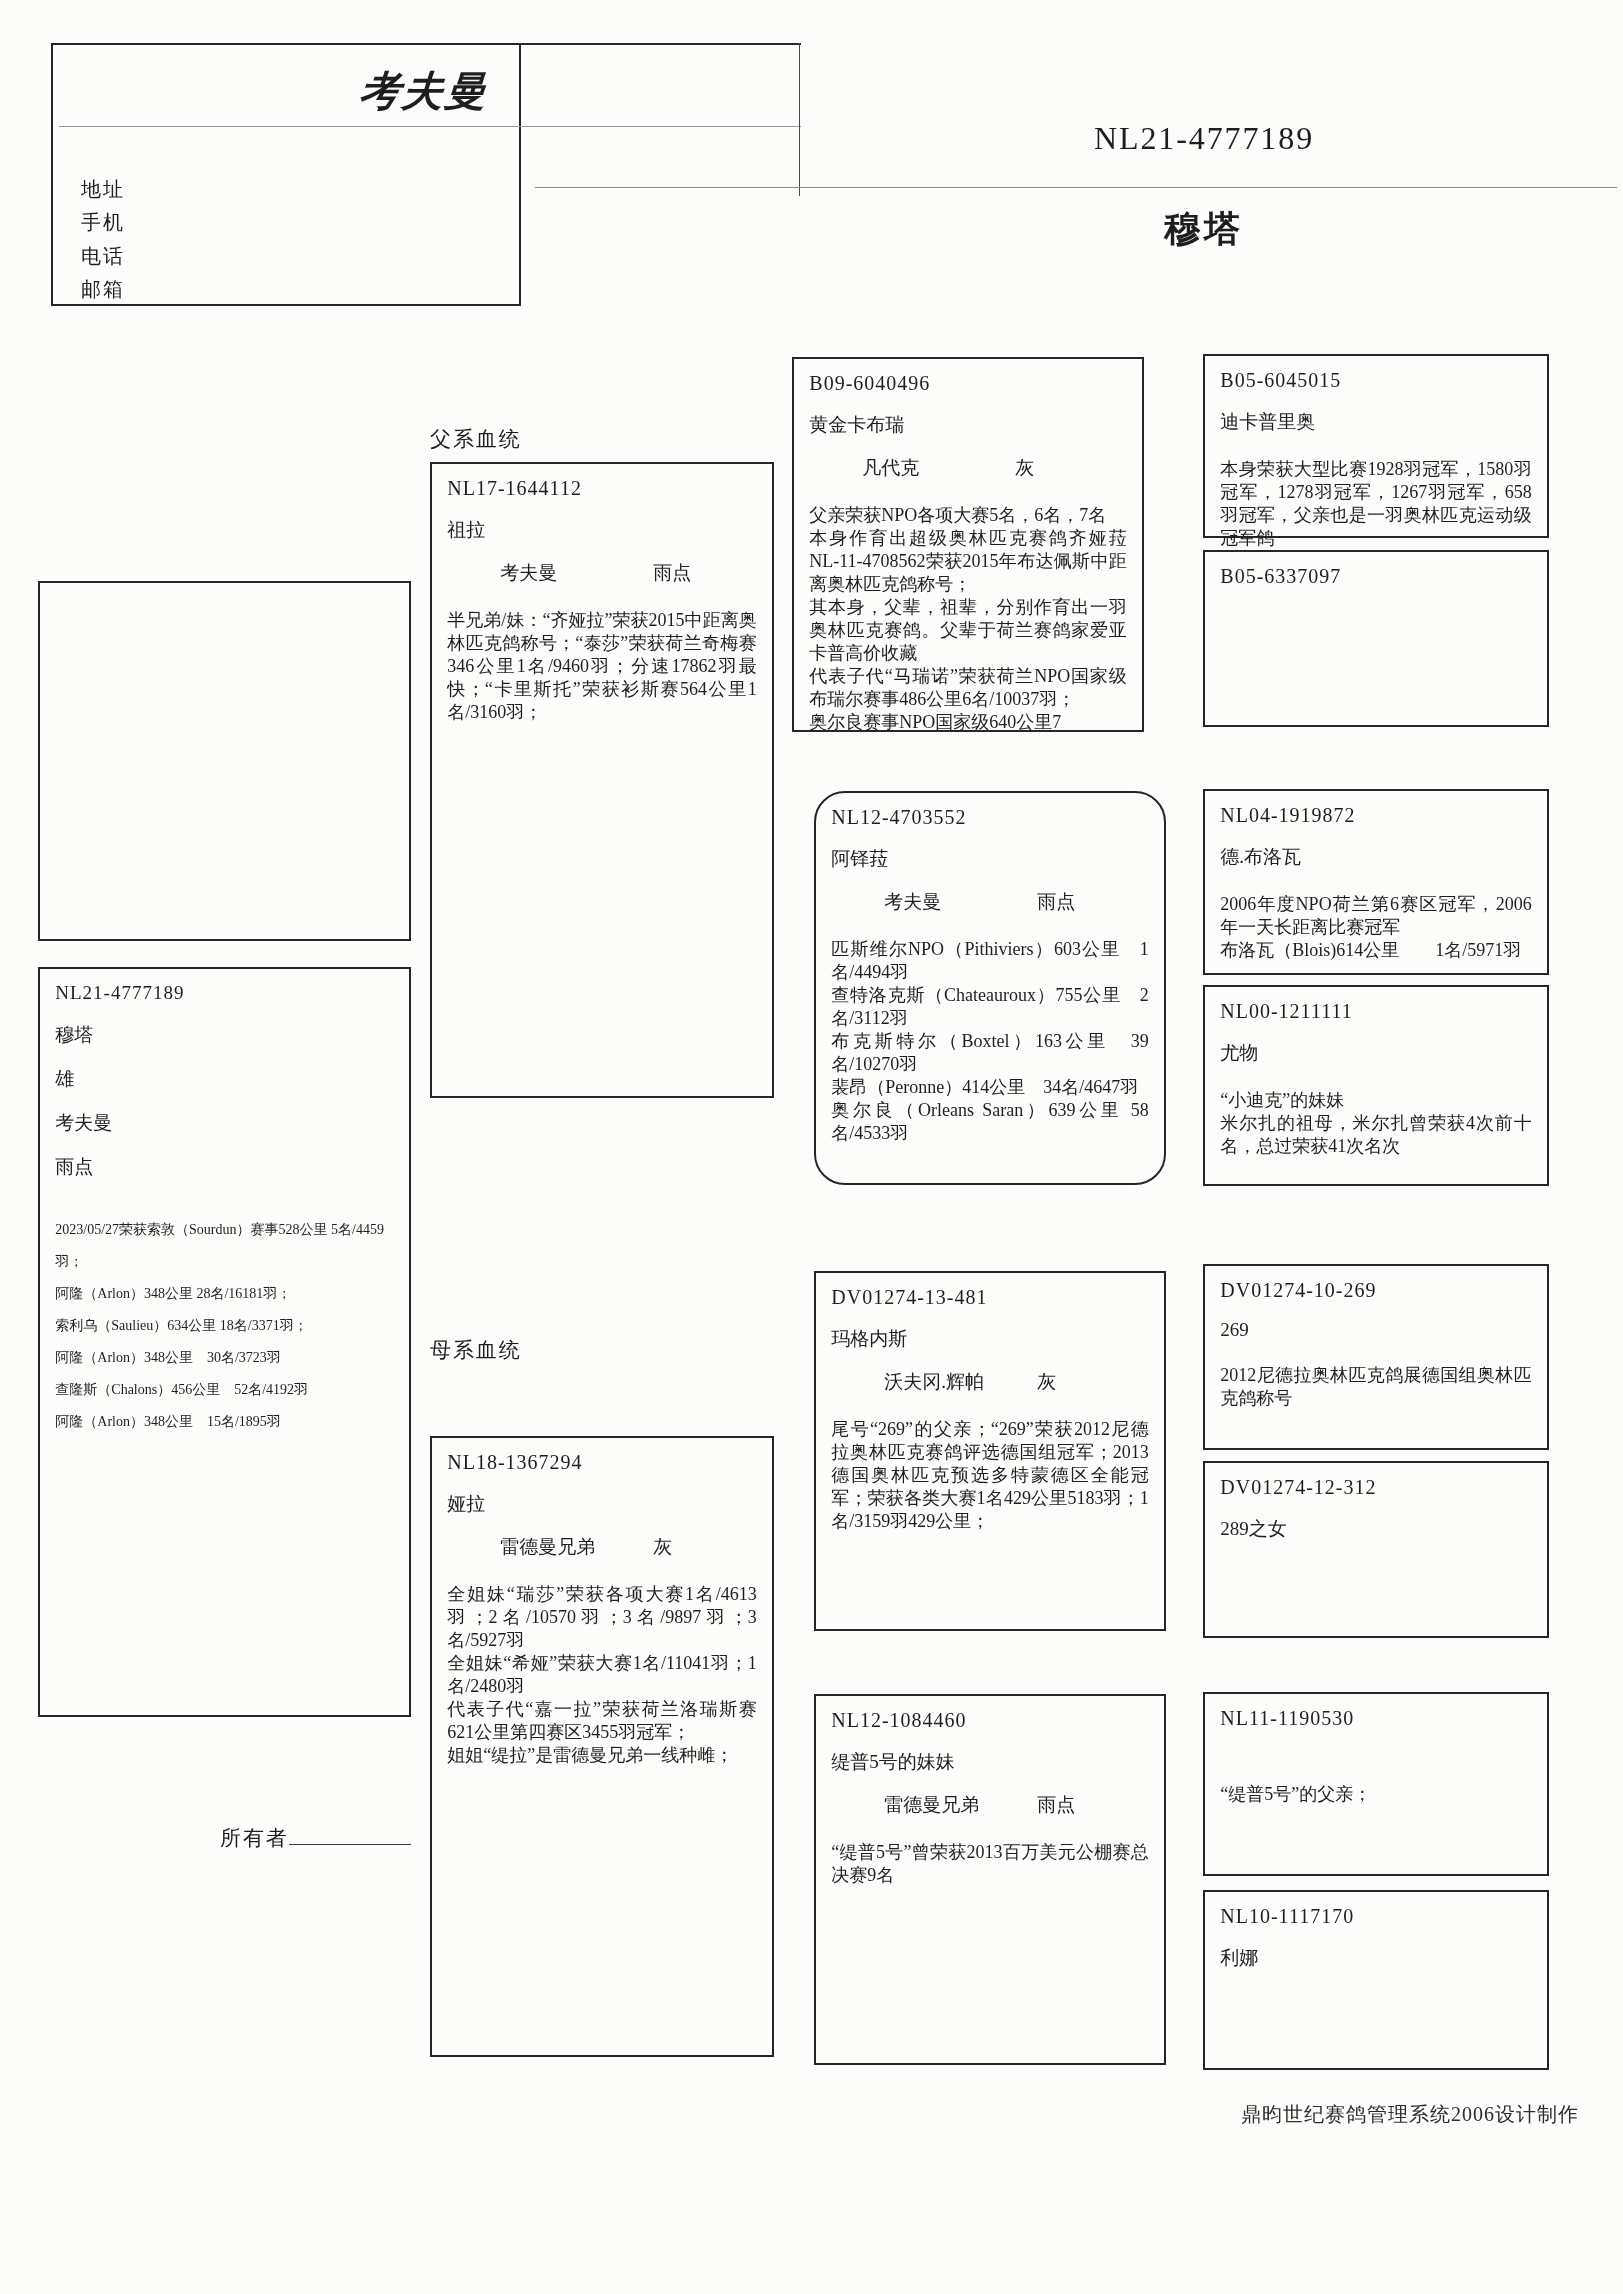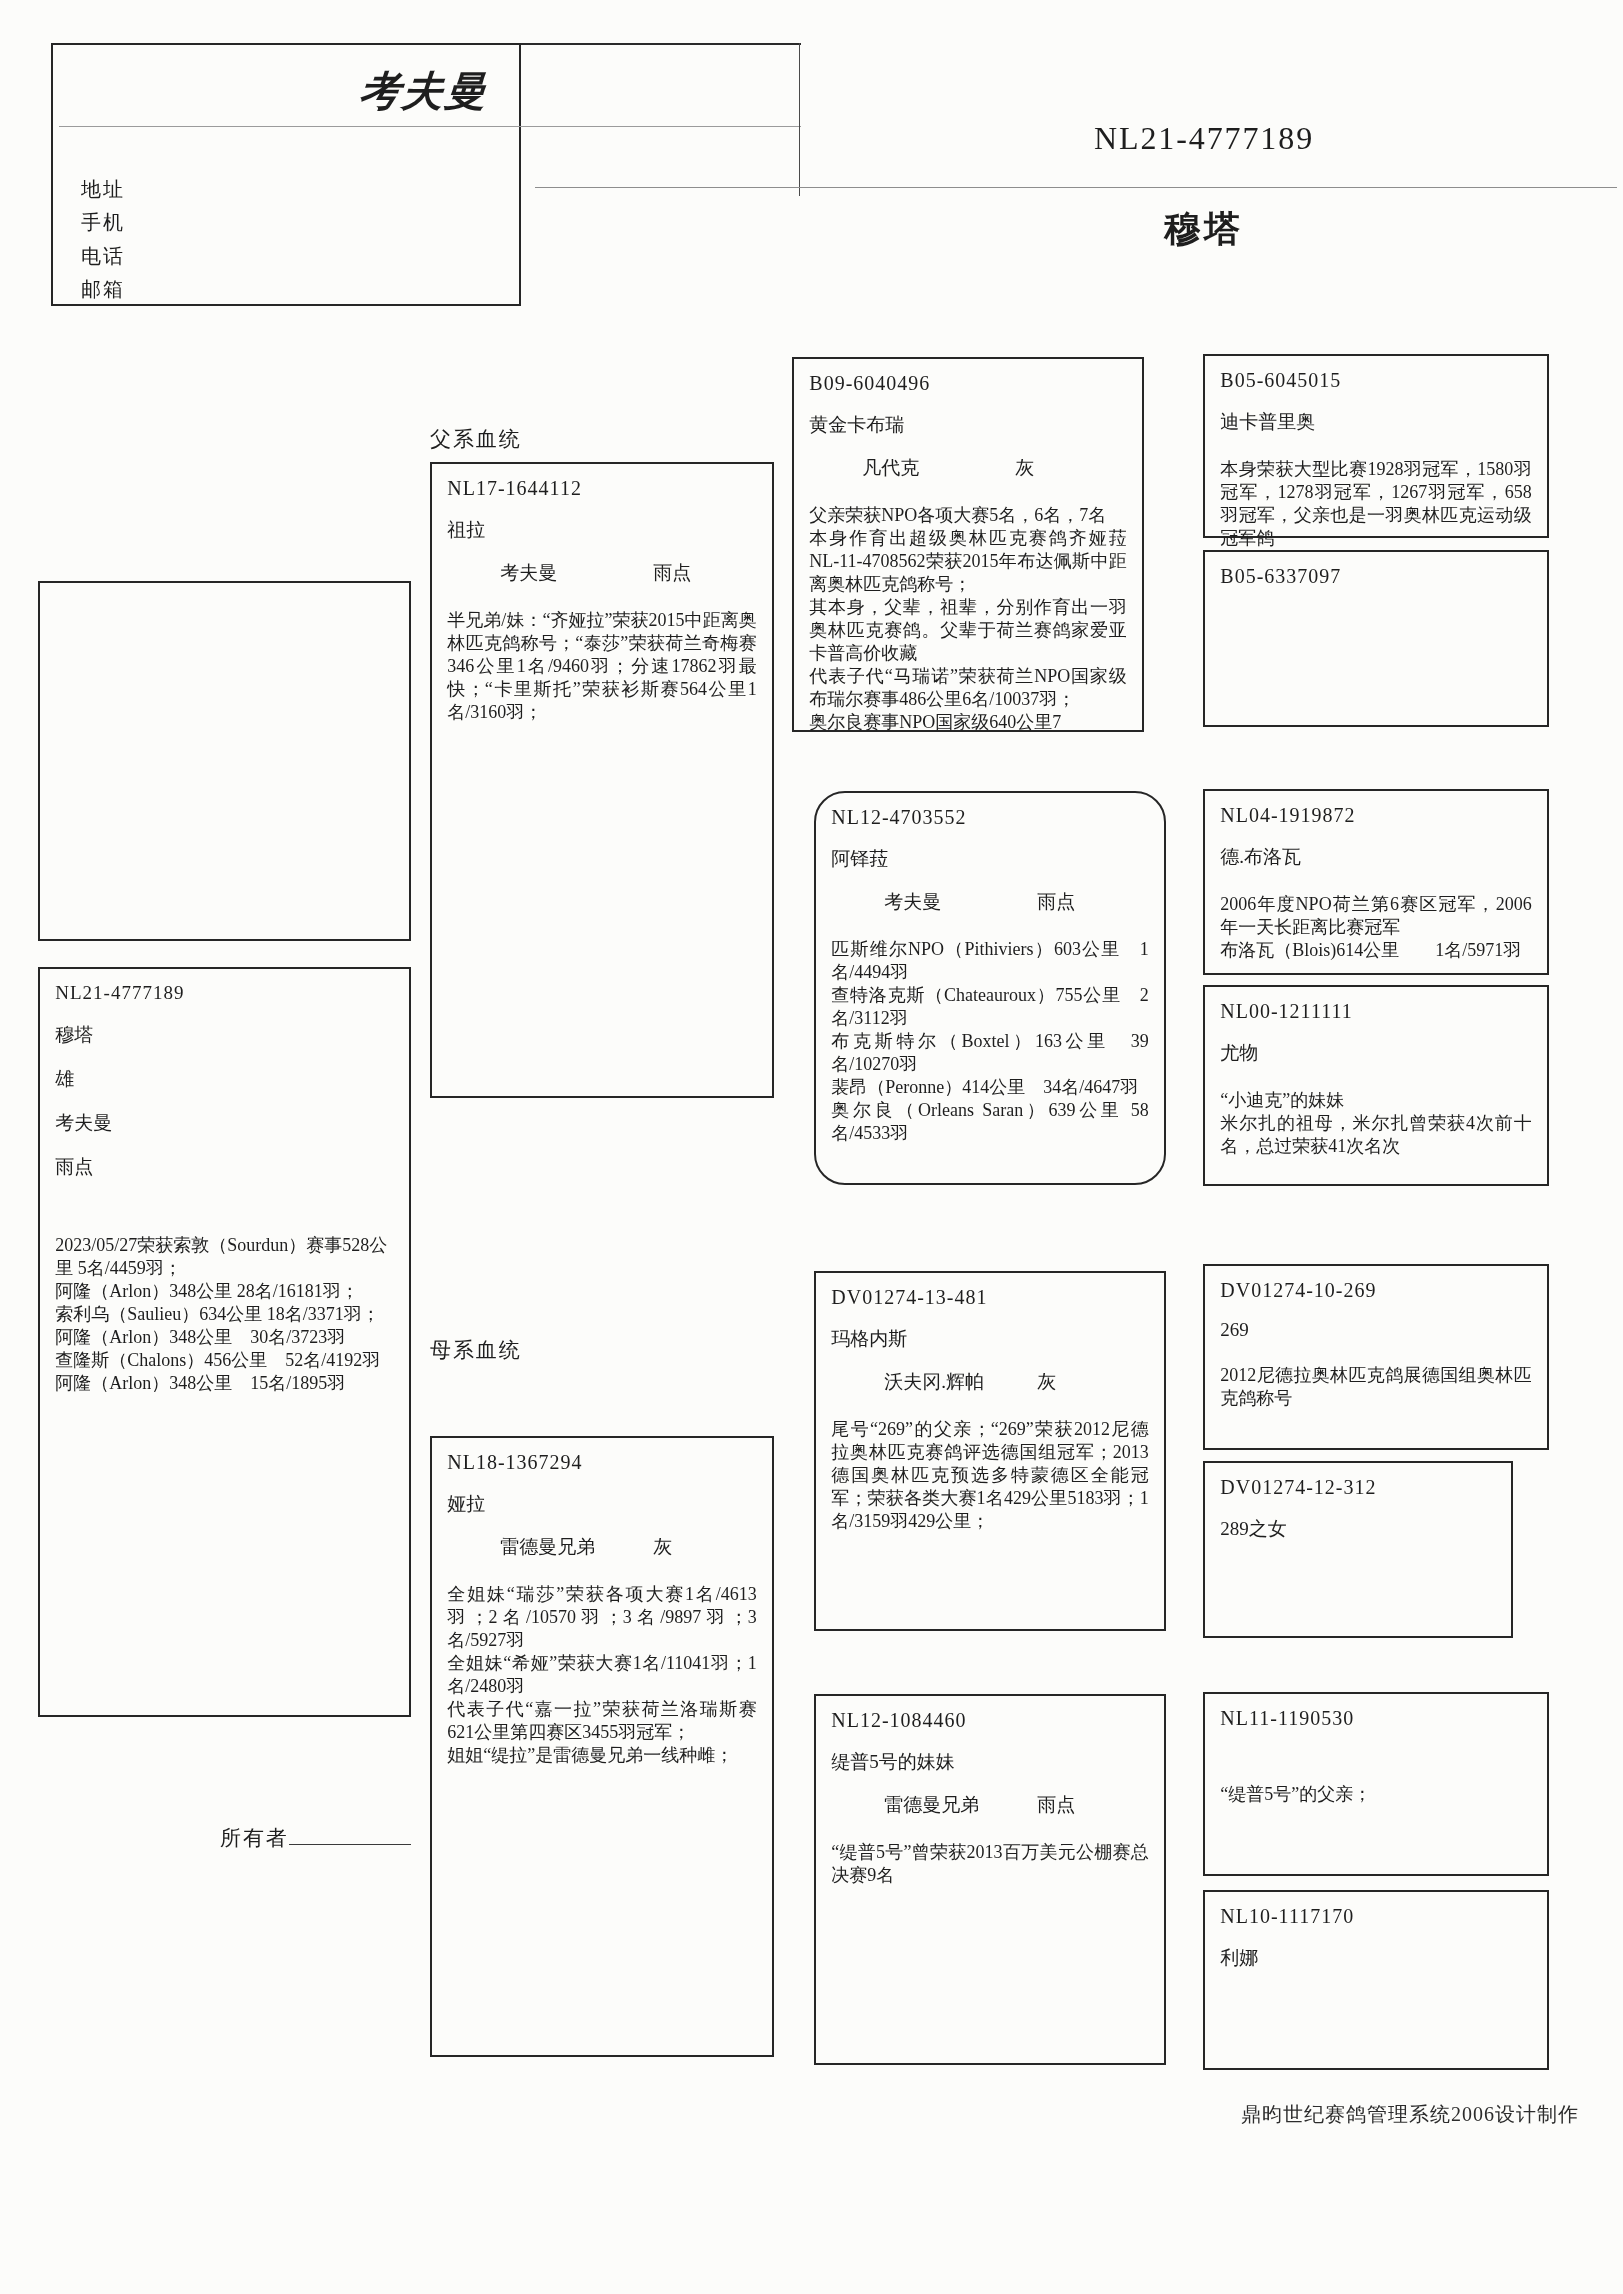--- a/index.html
+++ b/index.html
@@ -15,21 +15,21 @@
   .pname { font-size:19px; margin-top:17px; }
   .meta { margin-top:17px; font-size:19px; display:flex; }
   .meta .strain { margin-left:53px; min-width:153px; }
   .desc {
     margin-top:23px; font-size:18px; line-height:23px;
     white-space:pre-line; overflow-wrap:break-word; text-align:justify;
   }
   .desc.gap-lg { margin-top:53px; }
   .field { font-size:19px; margin-top:18px; }
   .field:first-child { margin-top:0; }
-  .results { margin-top:54px; font-size:18px; line-height:23px; white-space:pre-line; overflow-wrap:break-word; }
+  .results { margin-top:34px; font-size:14px; line-height:32px; white-space:pre-line; overflow-wrap:break-word; }
   .gen-label { position:absolute; font-size:21px; letter-spacing:1.9px; }
   .brand {
     position:absolute; left:287px; top:19px; width:167px; text-align:center;
     font-size:41px; font-weight:bold; font-style:italic; letter-spacing:1.9px;
     transform:skewX(-4deg);
   }
   .logo-field { position:absolute; left:28px; font-size:20px; letter-spacing:1.9px; }
   .hairline { position:absolute; }
   .header-ring { position:absolute; left:965px; top:120px; width:478px; text-align:center;
     font-size:32px; letter-spacing:1.9px; }
@@ -178,21 +178,21 @@
     <div class="desc">“小迪克”的妹妹
 米尔扎的祖母，米尔扎曾荣获4次前十名，总过荣获41次名次</div>
   </div>
 
   <div class="box pbox" style="left:1203px;top:1264px;width:346px;height:186px;">
     <div class="ring">DV01274-10-269</div>
     <div class="pname">269</div>
     <div class="desc">2012尼德拉奥林匹克鸽展德国组奥林匹克鸽称号</div>
   </div>
 
-  <div class="box pbox" style="left:1203px;top:1461px;width:310px;height:177px;">
+  <div class="box pbox" style="left:1203px;top:1461px;width:346px;height:177px;">
     <div class="ring">DV01274-12-312</div>
     <div class="pname">289之女</div>
   </div>
 
   <div class="box pbox" style="left:1203px;top:1692px;width:346px;height:184px;">
     <div class="ring">NL11-1190530</div>
     <div class="desc gap-lg">“缇普5号”的父亲；</div>
   </div>
 
   <div class="box pbox" style="left:1203px;top:1890px;width:346px;height:180px;">

